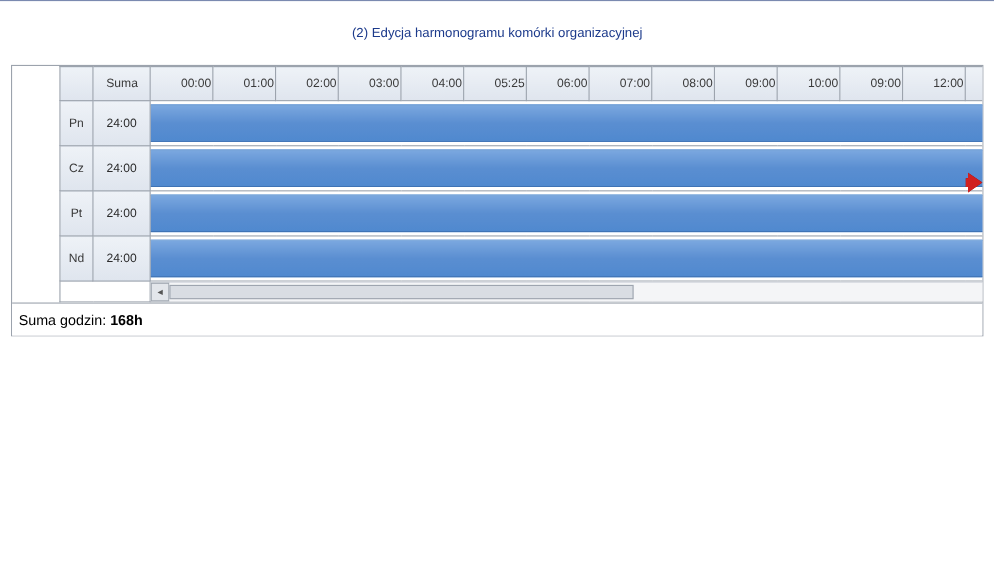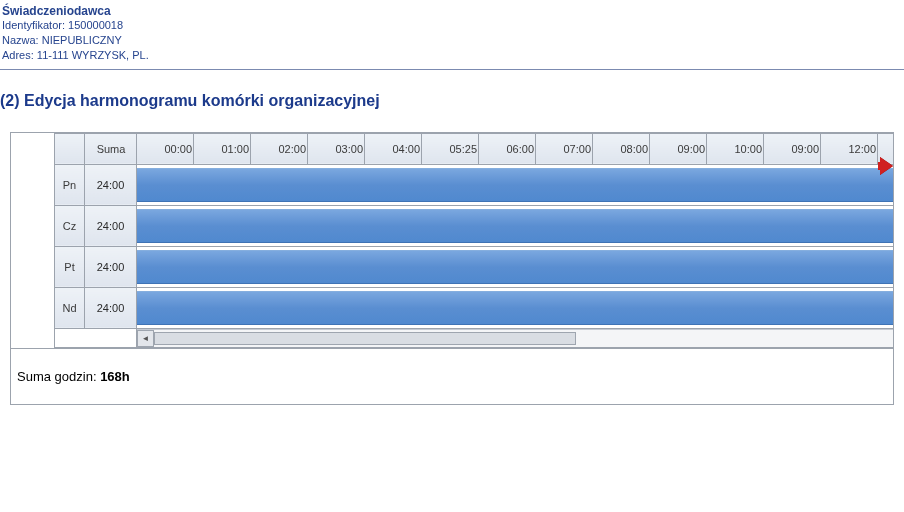--- a/index.html
+++ b/index.html
@@ -25,23 +25,24 @@
   .provider-line {
     font-size: 11px;
     line-height: 1.35;
   }
   .hr {
     border: none;
     border-top: 1px solid #7b8ab0;
     margin: 0;
   }
   .page-title {
+    text-align: center;
     color: #1c3a8b;
-    font-size: 16px;
-    font-weight: bold;
+    font-size: 12px;
+    font-weight: normal;
     margin: 22px 0 22px 0;
     font-family: Verdana, Arial, sans-serif;
   }
   .grid-outer {
     border: 1px solid #9ca3ad;
     margin: 0 10px 0 10px;
     position: relative;
     background: #fff;
     box-sizing: border-box;
   }
@@ -139,21 +140,21 @@
     display: flex;
     align-items: center;
     justify-content: center;
     font-size: 8px;
     color: #555;
   }
   .sb-left { left: 0; }
   .sb-right { right: 0; }
   .total-row {
     border-top: 1px solid #9ca3ad;
-    padding: 20px 6px;
+    padding: 7px 6px;
     font-size: 13px;
     background: #fff;
   }
   .total-row b { font-weight: bold; }
   .scroll-arrow-right {
     position: absolute;
     right: 11px;
     top: 157px;
     width: 0;
     height: 0;
@@ -169,35 +170,20 @@
     left:-15px; top:-4px;
     width:6px; height:8px;
     background:#d02020;
   }
 </style>
 </head>
 <body>
 
 <div class="wrap">
 
-  <div class="provider-block">
-    <div class="provider-title">Świadczeniodawca</div>
-    <div class="provider-line">
-      <span>Identyfikator:</span>
-      <span>150000018</span>
-    </div>
-    <div class="provider-line">
-      <span>Nazwa:</span>
-      <span>NIEPUBLICZNY</span>
-    </div>
-    <div class="provider-line">
-      <span>Adres:</span>
-      <span>11-111 WYRZYSK, PL.</span>
-    </div>
-  </div>
 
   <hr class="hr">
 
   <div class="page-title">(2) Edycja harmonogramu komórki organizacyjnej</div>
 
   <div class="scroll-arrow-right"></div>
 
   <div class="grid-outer">
     <div class="grid-scroll">
       <table class="sched">

